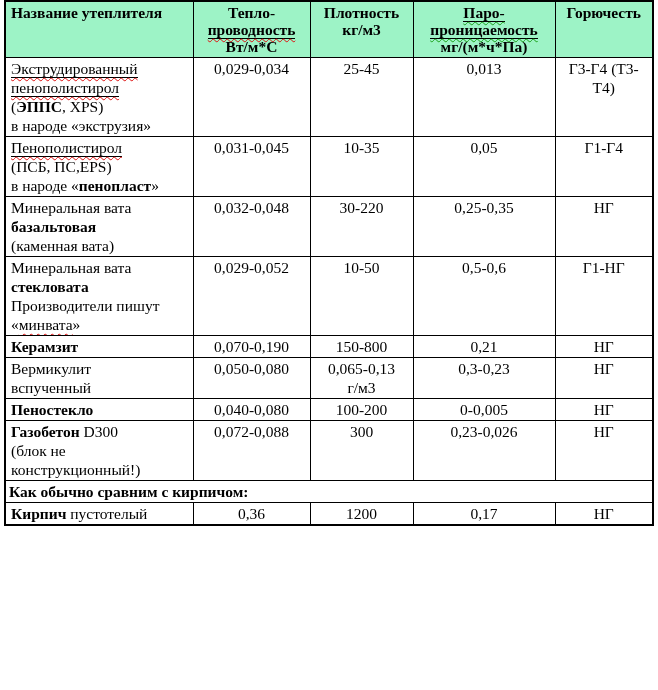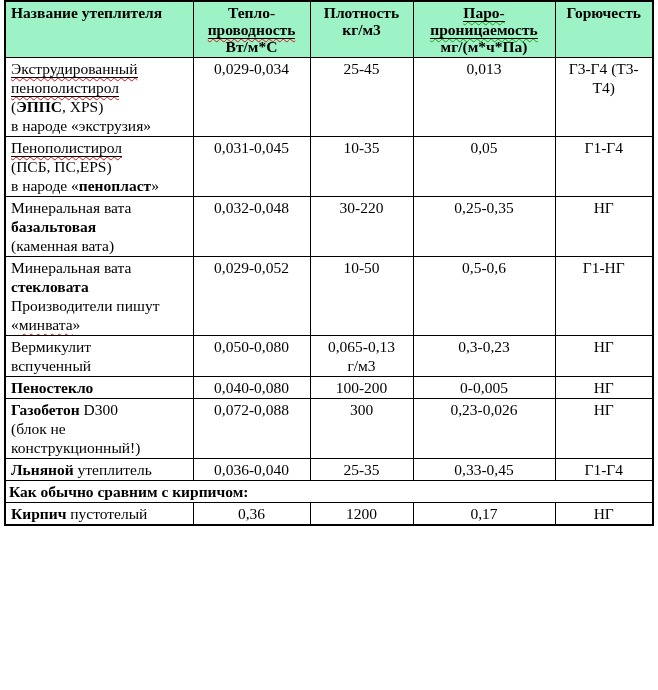--- a/index.html
+++ b/index.html
@@ -127,20 +127,37 @@
           </td>
           <td>
             <div class="ln"><span>0,5-0,6</span></div>
           </td>
           <td>
             <div class="ln"><span>Г1-НГ</span></div>
           </td>
         </tr>
         <tr>
           <td class="left">
+            <div class="ln"><span class="b">Керамзит</span></div>
+          </td>
+          <td>
+            <div class="ln"><span>0,070-0,190</span></div>
+          </td>
+          <td>
+            <div class="ln"><span>150-800</span></div>
+          </td>
+          <td>
+            <div class="ln"><span>0,21</span></div>
+          </td>
+          <td>
+            <div class="ln"><span>НГ</span></div>
+          </td>
+        </tr>
+        <tr>
+          <td class="left">
             <div class="ln"><span>Вермикулит</span></div>
             <div class="ln"><span>вспученный</span></div>
           </td>
           <td>
             <div class="ln"><span>0,050-0,080</span></div>
           </td>
           <td>
             <div class="ln"><span>0,065-0,13</span></div>
             <div class="ln"><span>г/м3</span></div>
           </td>
@@ -178,37 +195,20 @@
             <div class="ln"><span>0,072-0,088</span></div>
           </td>
           <td>
             <div class="ln"><span>300</span></div>
           </td>
           <td>
             <div class="ln"><span>0,23-0,026</span></div>
           </td>
           <td>
             <div class="ln"><span>НГ</span></div>
-          </td>
-        </tr>
-        <tr>
-          <td class="left">
-            <div class="ln"><span class="b">Льняной</span><span> утеплитель</span></div>
-          </td>
-          <td>
-            <div class="ln"><span>0,036-0,040</span></div>
-          </td>
-          <td>
-            <div class="ln"><span>25-35</span></div>
-          </td>
-          <td>
-            <div class="ln"><span>0,33-0,45</span></div>
-          </td>
-          <td>
-            <div class="ln"><span>Г1-Г4</span></div>
           </td>
         </tr>
         <tr class="sep">
           <td colspan="5">
             <div class="ln"><span class="b">Как обычно сравним с кирпичом:</span></div>
           </td>
         </tr>
         <tr>
           <td class="left">
             <div class="ln"><span class="b">Кирпич</span><span> пустотелый</span></div>

